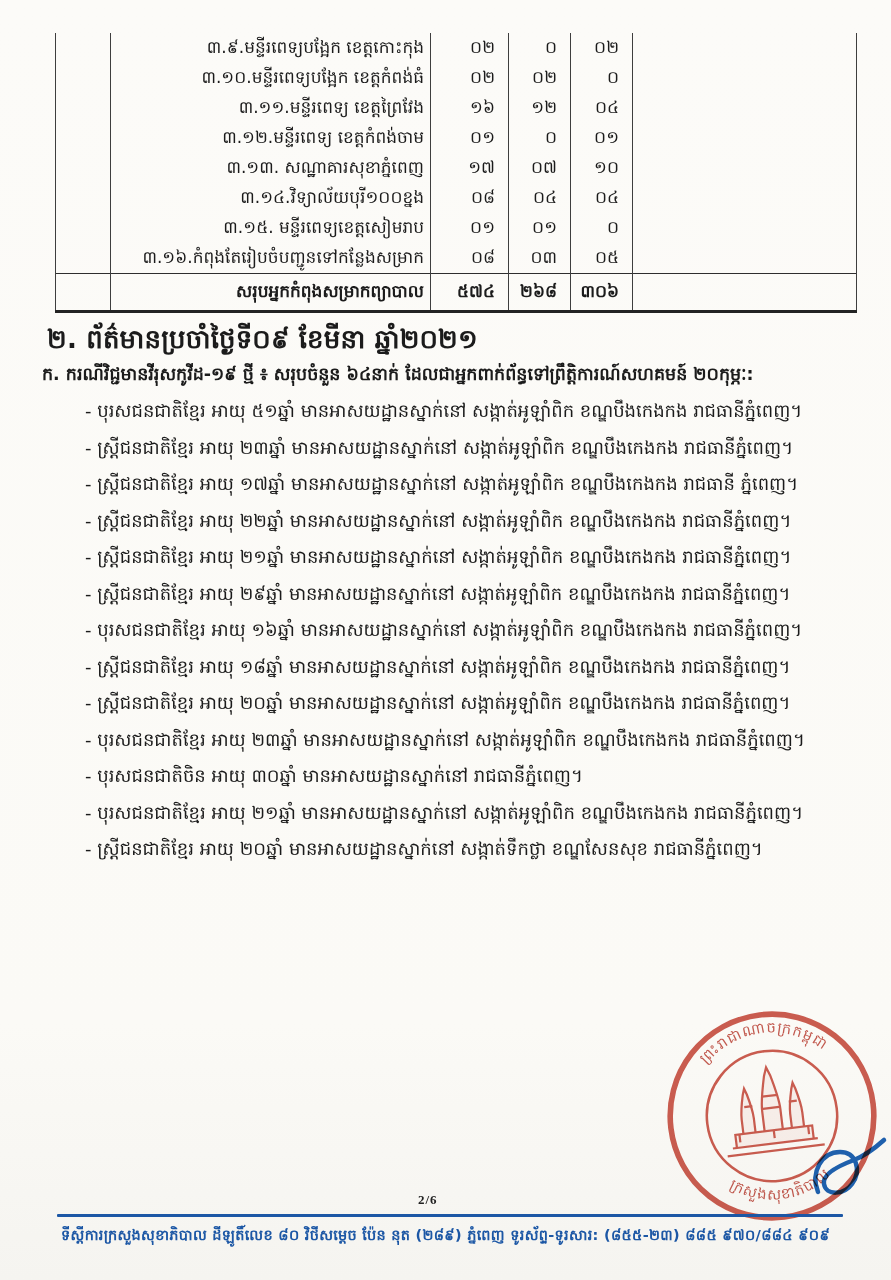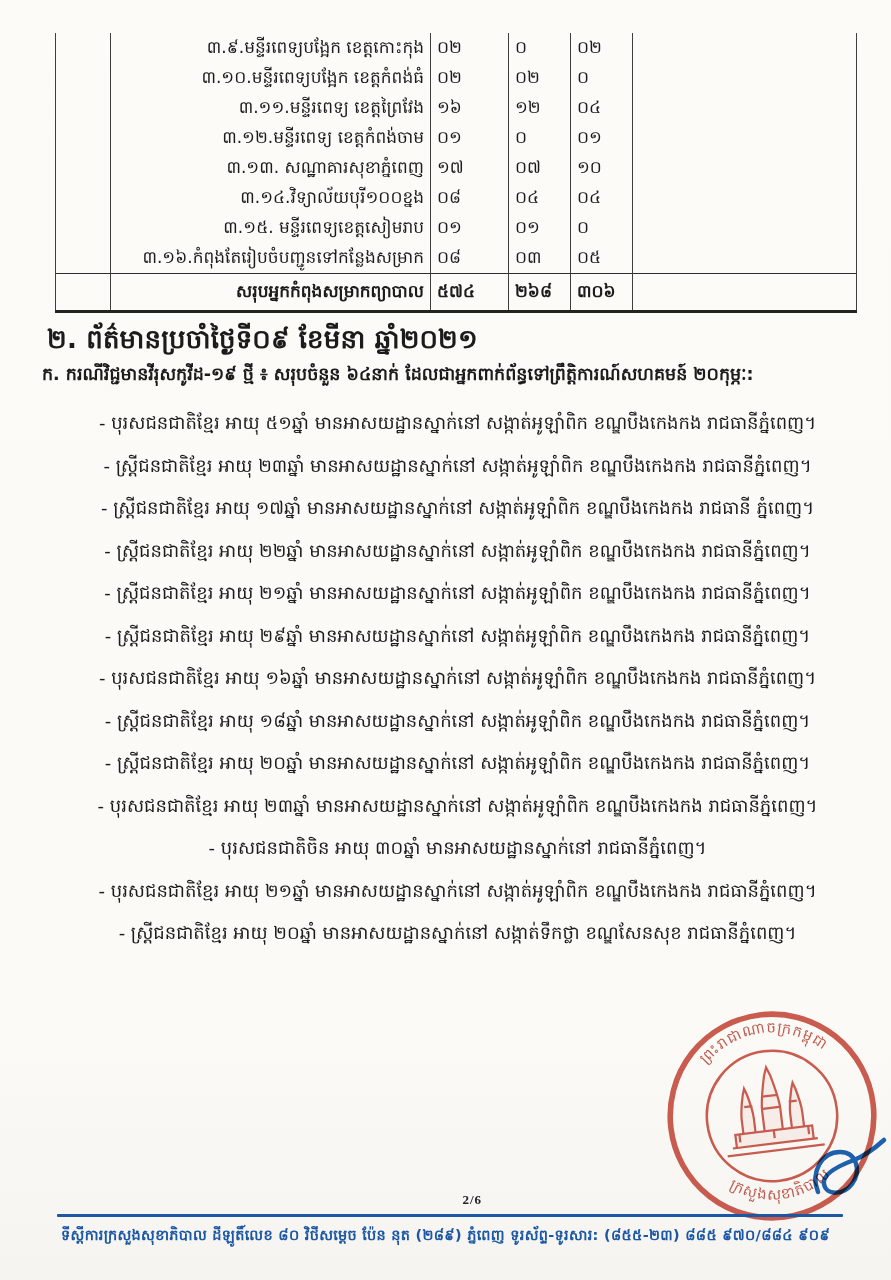--- a/index.html
+++ b/index.html
@@ -18,21 +18,21 @@
     position:absolute;left:55px;top:33px;width:801px;
     border-collapse:collapse;table-layout:fixed;
     font-size:17px;
   }
   table.dt td{
     border-left:1.5px solid #3e3e3e;
     padding:0 6px;height:30px;vertical-align:middle;
     white-space:nowrap;overflow:hidden;
   }
   table.dt td:last-child{border-right:1.5px solid #3e3e3e;}
-  table.dt td.num{padding-right:13px;}
+  table.dt td.num{text-align:right;padding-right:13px;}
   table.dt td.lbl{padding-left:9px;text-align:right;}
   table.dt tr.total td{
     border-top:1.8px solid #2e2e2e;
     border-bottom:3px solid #232323;
     font-weight:bold;height:36px;margin-left:32px;
   }
   
   .h-section{
     position:absolute;left:47px;top:323px;width:800px;
     font-size:26px;font-weight:bold;letter-spacing:.2px;
@@ -41,26 +41,26 @@
     position:absolute;left:42px;top:362px;width:825px;
     font-size:17.5px;font-weight:bold;line-height:24px;
   }
   
   ul.cases{
     position:absolute;left:85px;top:394px;width:745px;
     margin:0;padding:0;list-style:none;
     font-size:18px;line-height:26.5px;
   }
   ul.cases li{
-    margin:16px 0 10px 0;
-    padding-left:30px;text-indent:-30px;text-align:center;
+    margin:4px 0 10px 0;
+    padding-left:30px;text-indent:-30px;
   }
   
   .pageno{
-    position:absolute;left:418px;top:1192px;width:64px;text-align:right;
+    position:absolute;left:418px;top:1192px;width:64px;text-align:left;
     font-family:"Liberation Serif", serif;
     font-size:13px;font-weight:bold;color:#222;letter-spacing:1px;
   }
   .footer-rule{
     position:absolute;left:57px;top:1214px;width:786px;height:2.5px;
     background:#1c57a5;border-radius:1px;
   }
   .footer-text{
     position:absolute;left:0;top:1226px;width:891px;text-align:center;
     font-size:14.5px;font-weight:bold;color:#1c57a5;letter-spacing:.3px;

